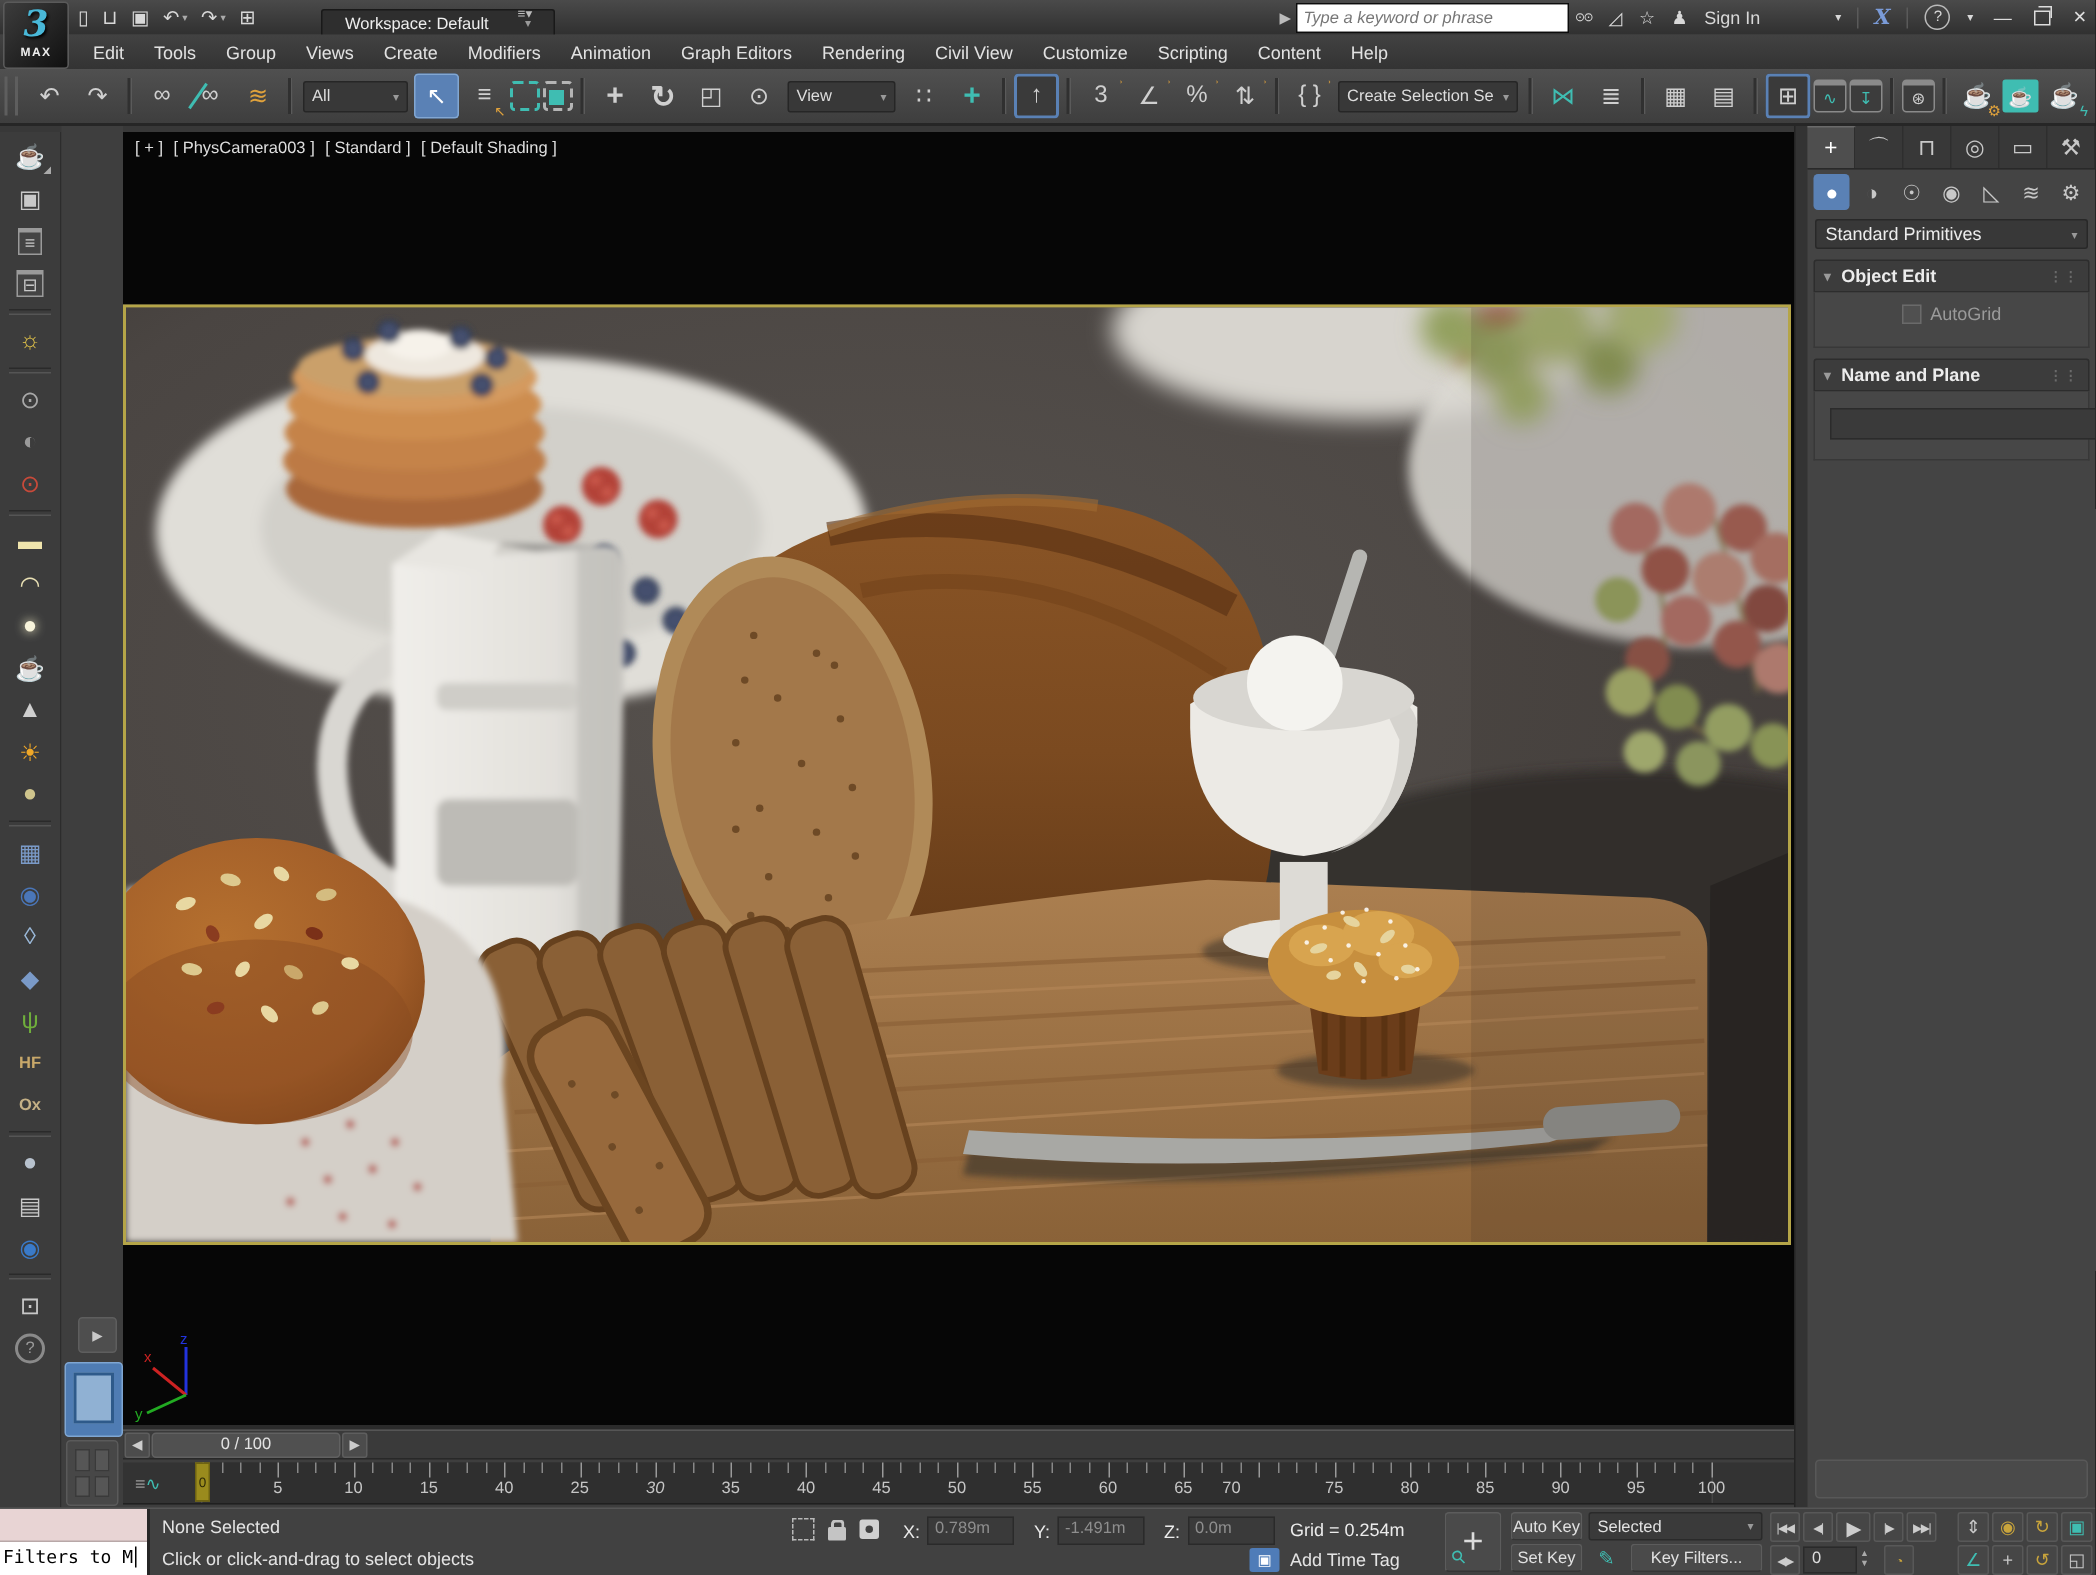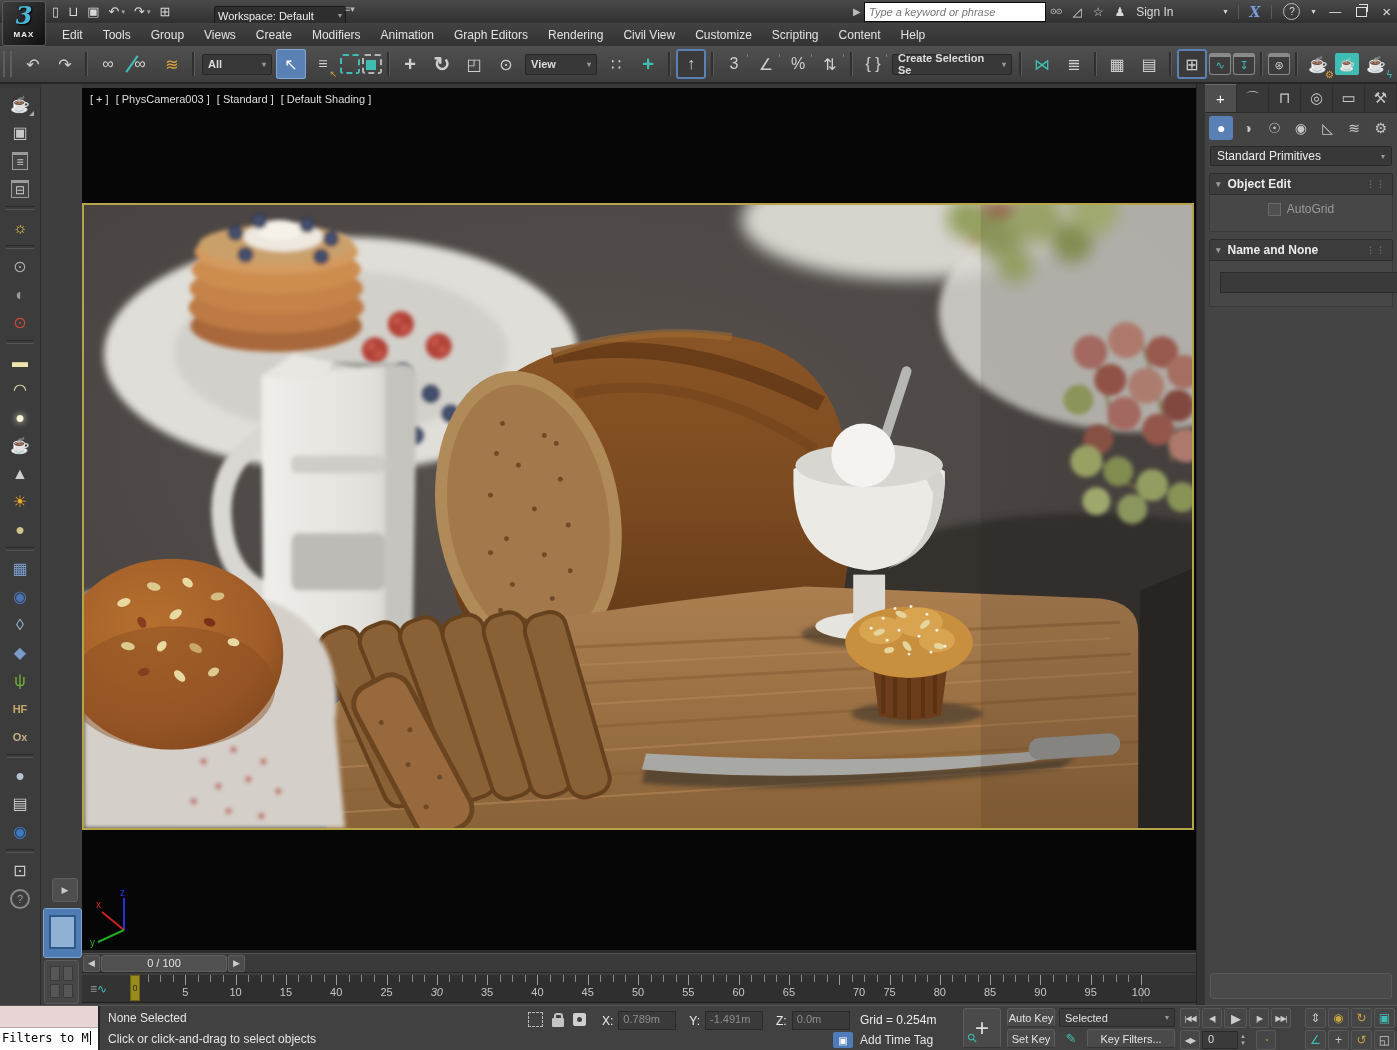--- a/index.html
+++ b/index.html
@@ -12,21 +12,21 @@
   .menubar .mi{padding:3px 10px;color:#e2e2e2;font-size:12px;white-space:nowrap;}
   .logo{position:absolute;left:2px;top:1px;width:42px;height:43px;background:linear-gradient(135deg,#3c3c3c,#101010);
         border:1px solid #5a5a5a;border-radius:3px;z-index:6;text-align:center;}
   .logo .l3{display:block;font:italic bold 24px "DejaVu Serif",serif;color:#49b8d8;line-height:28px;text-shadow:1px 1px 2px #000;}
   .logo .lmax{display:block;font-weight:bold;font-size:8px;color:#eee;letter-spacing:1px;}
   .qat{position:absolute;left:52px;top:0;height:23px;display:flex;align-items:center;gap:9px;}
   .qi{color:#d8d8d8;font-size:13px;display:flex;align-items:center;}
   .qi .mini{font-size:7px;color:#aaa;margin-left:2px;}
   .workspace{position:absolute;left:214px;top:6px;width:124px;height:17px;background:#2e2e2e;border:1px solid #191919;
              border-radius:2px;color:#eee;display:flex;align-items:center;justify-content:space-between;
-             padding:0 3px;font-size:11px;}
+             padding:0 15px;font-size:11px;}
   .wsmenu{position:absolute;left:345px;top:4px;color:#bbb;font-size:9px;}
   .titletext{position:absolute;left:340px;top:0;width:620px;height:23px;display:flex;justify-content:center;
              align-items:center;gap:18px;color:#ececec;font-size:12px;pointer-events:none;}
   .tb-arrow{position:absolute;left:853px;top:6px;color:#bbb;font-size:10px;}
   .search{position:absolute;left:864px;top:2px;width:180px;height:18px;background:#fff;border:1px solid #0c0c0c;}
   .search input{width:100%;height:100%;border:none;outline:none;background:#fff;
                 font:italic 11px "Liberation Sans",sans-serif;color:#333;padding:0 4px;box-sizing:border-box;}
   .search input::placeholder{color:#777;}
   .tbr{position:absolute;left:1050px;top:0;height:23px;display:flex;align-items:center;gap:11px;color:#d8d8d8;}
   .tbr .ico{font-size:12px;}
@@ -44,21 +44,21 @@
   .tcell{width:30px;height:30px;display:flex;align-items:center;justify-content:center;color:#cfcfcf;
          font-size:16px;position:relative;border-radius:3px;flex:none;}
   .tcell.big{font-size:20px;font-weight:bold;}
   .tcell.active{background:#5a81b5;color:#fff;box-shadow:inset 0 0 0 1px #82a7d2;}
   .tcell.framed{box-shadow:inset 0 0 0 2px #5a81b5;background:#3a3a3a;}
   .tcell.winbox{border:1px solid #8a8a8a;border-top:4px solid #8a8a8a;background:#3c3c3c;width:20px;height:17px;font-size:11px;}
   .tcell.tealbox{background:#3fbdb2;color:#233;width:24px;height:22px;border-radius:2px;font-size:13px;}
   .tsep{width:2px;height:24px;background:#303030;border-right:1px solid #5a5a5a;margin:0 3px;flex:none;}
   .grip{width:5px;height:26px;border-left:2px solid #5e5e5e;border-right:2px solid #5e5e5e;margin:0 4px 0 1px;flex:none;}
   .tdd{height:19px;background:#383838;border:1px solid #262626;border-radius:2px;color:#ddd;font-size:11px;
-       display:flex;align-items:center;padding:0 5px;gap:5px;margin:0 2px;flex:none;justify-content:space-between;font-weight:bold;}
+       display:flex;align-items:center;padding:0 5px;gap:5px;margin:0 2px;flex:none;justify-content:space-between;}
   .tdd .arr{color:#999;font-size:8px;}
   .hook{position:absolute;right:0;top:0;color:#e0a23c;font-size:10px;line-height:10px;}
   .gearx{position:absolute;right:-1px;bottom:-1px;font-size:10px;line-height:10px;color:#3fbdb2;}
   .gearx.org{color:#e0a23c;}
   .subx{position:absolute;right:1px;bottom:0;font-size:9px;line-height:9px;}
   .slash::after{content:"";position:absolute;left:6px;top:5px;width:2px;height:20px;background:#3fbdb2;transform:rotate(35deg);}
   .dashbox{width:16px;height:16px;border:2px dashed #3fbdb2;}
   .dashbox.gray{border-color:#b5b5b5;}
   .fillsq::after{content:"";position:absolute;right:4px;top:4px;width:10px;height:10px;background:#3fbdb2;}
   
@@ -804,21 +804,21 @@
         <div class="autogrid">
           <span class="cb"></span>
           <span>AutoGrid</span>
         </div>
       </div>
     </div>
 
     <div class="rollout">
       <div class="ro-head">
         <span class="roarr">▾</span>
-        <span>Name and None</span>
+        <span>Name and Plane</span>
         <span class="grip2">⋮⋮</span>
       </div>
       <div class="ro-body">
         <div class="name-row">
           <input class="name-input" value="" style="">
 
         </div>
       </div>
     </div>
     <div class="cp-bottom"></div>
@@ -924,21 +924,21 @@
         <div class="tlabel" style="left: 201.2px;">40</div>
         <div class="tlabel" style="left: 251.5px;">25</div>
         <div class="tlabel" style="left: 301.8px; font-style: italic;">30</div>
         <div class="tlabel" style="left: 352.1px;">35</div>
         <div class="tlabel" style="left: 402.4px;">40</div>
         <div class="tlabel" style="left: 452.7px;">45</div>
         <div class="tlabel" style="left: 503px;">50</div>
         <div class="tlabel" style="left: 553.3px;">55</div>
         <div class="tlabel" style="left: 603.6px;">60</div>
         <div class="tlabel" style="left: 653.9px;">65</div>
-        <div class="tlabel" style="left: 724px;">70</div>
+        <div class="tlabel" style="left: 686px;">70</div>
         <div class="tlabel" style="left: 754.5px;">75</div>
         <div class="tlabel" style="left: 804.8px;">80</div>
         <div class="tlabel" style="left: 855.1px;">85</div>
         <div class="tlabel" style="left: 905.4px;">90</div>
         <div class="tlabel" style="left: 955.7px;">95</div>
         <div class="tlabel" style="left: 1006px;">100</div>
         <div class="playhead" style="left: -5px;">0</div>
       </div>
   </div>
 

